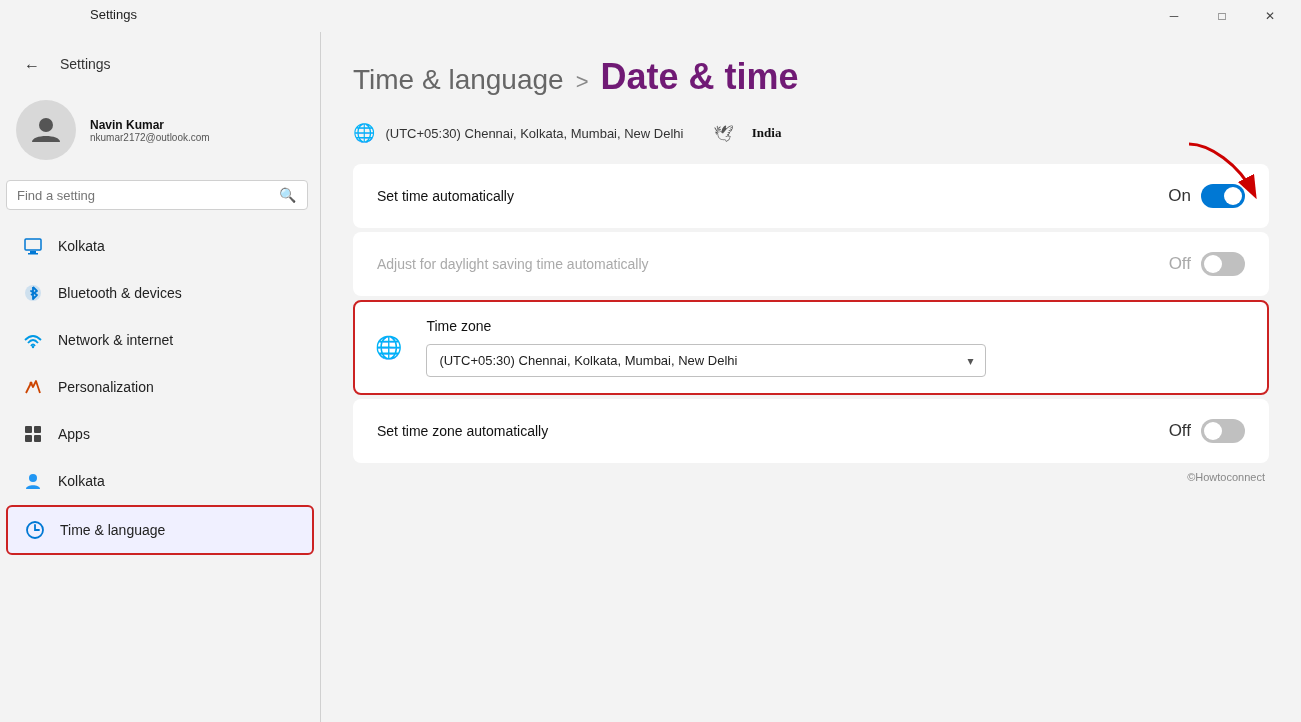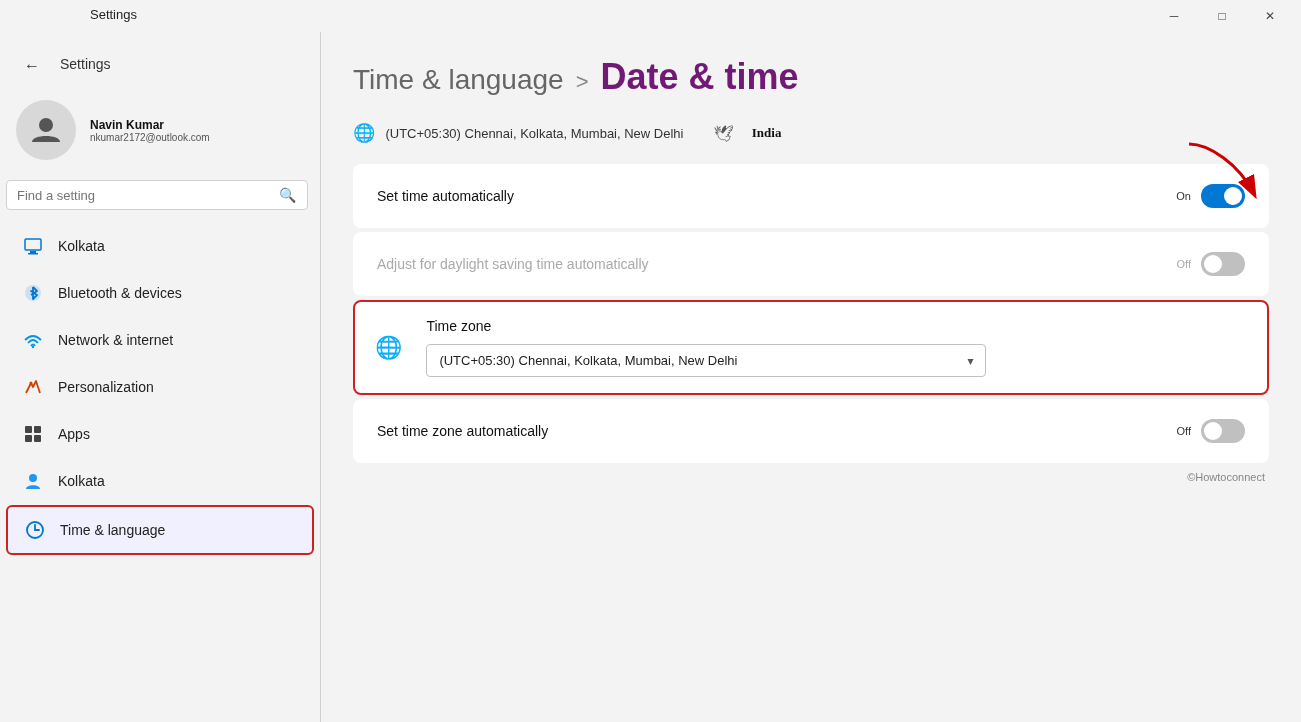--- a/index.html
+++ b/index.html
@@ -197,21 +197,21 @@
       font-size: 14px;
       color: #111;
     }
     .setting-label.disabled { color: #aaa; }
 
     .toggle-container {
       display: flex;
       align-items: center;
       gap: 10px;
     }
-    .toggle-text { font-size: 11px; color: #333; }
+    .toggle-text { font-size: 17px; color: #333; }
 
     
     .toggle {
       width: 44px;
       height: 24px;
       border-radius: 12px;
       position: relative;
       cursor: pointer;
       display: inline-block;
     }

